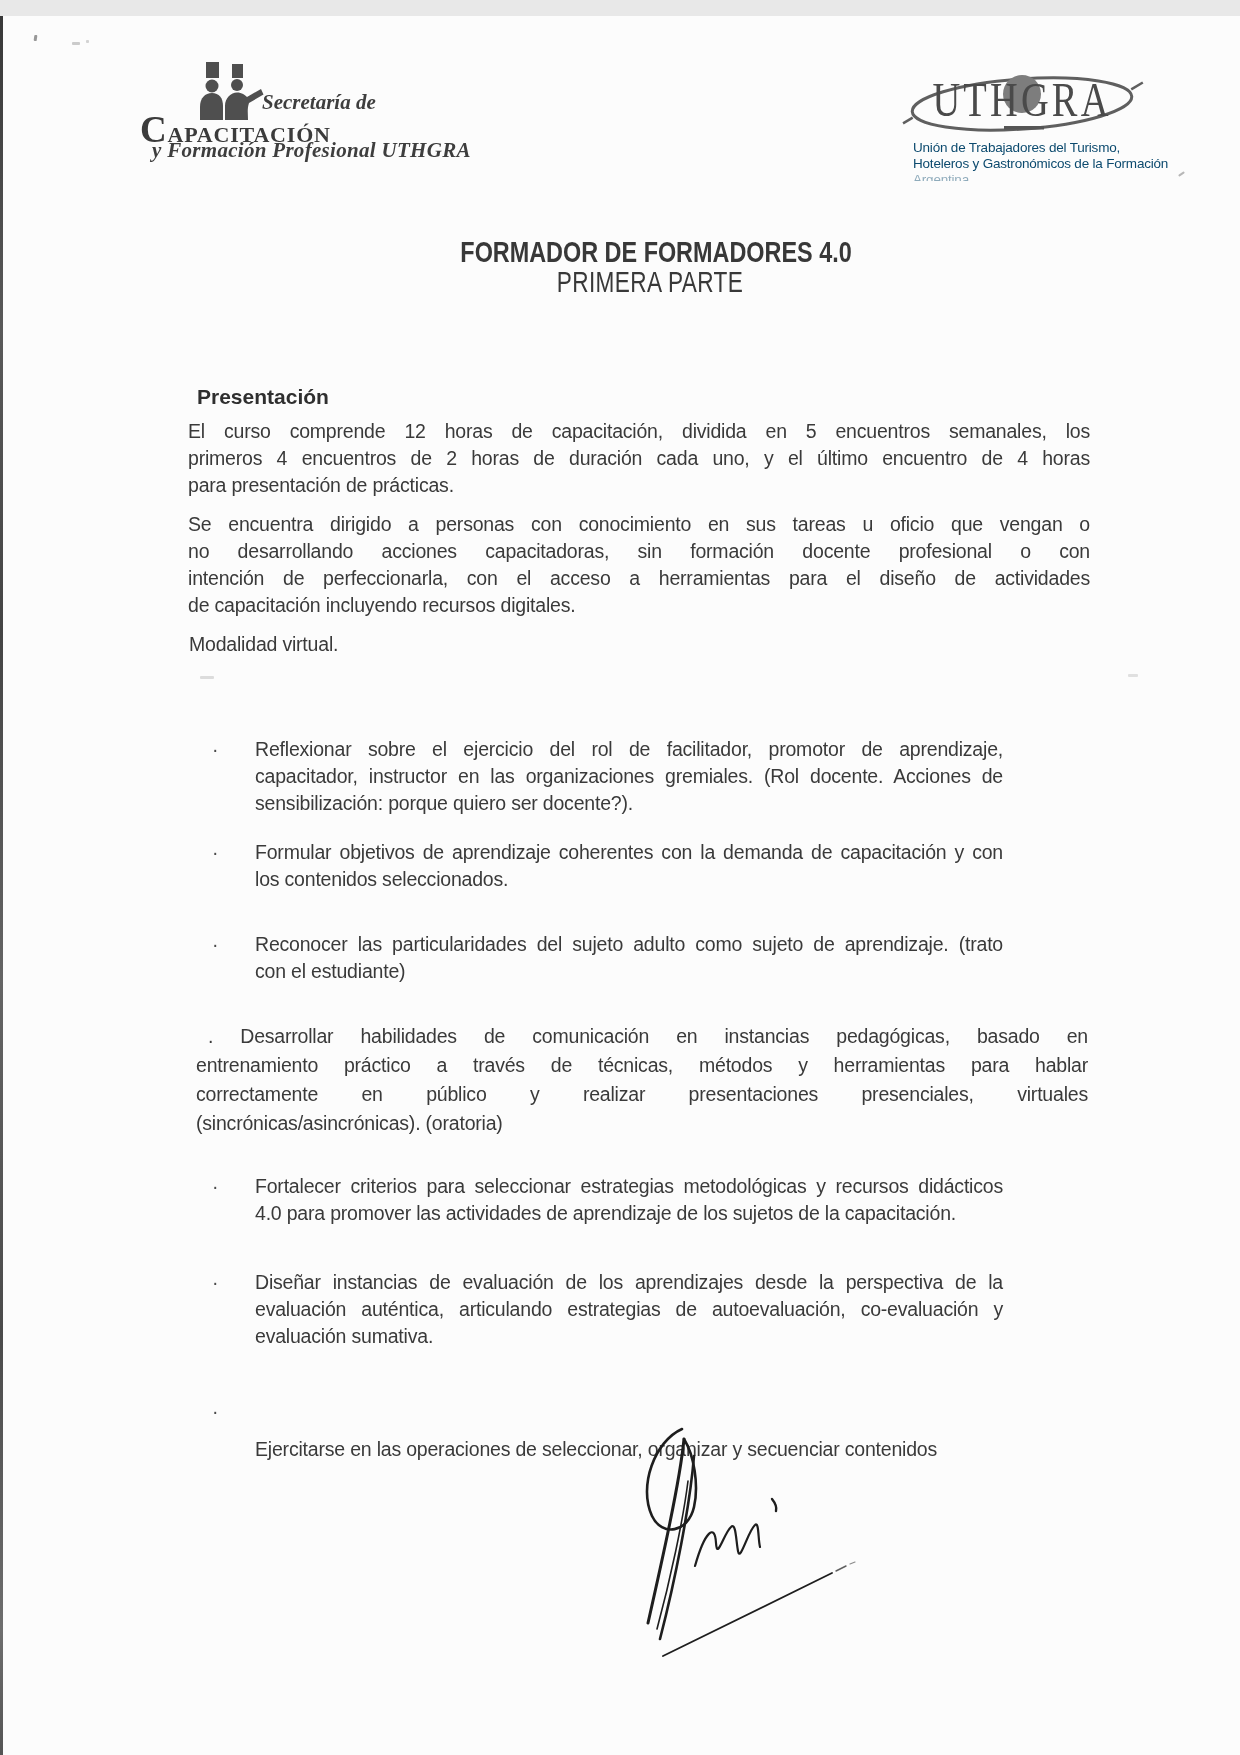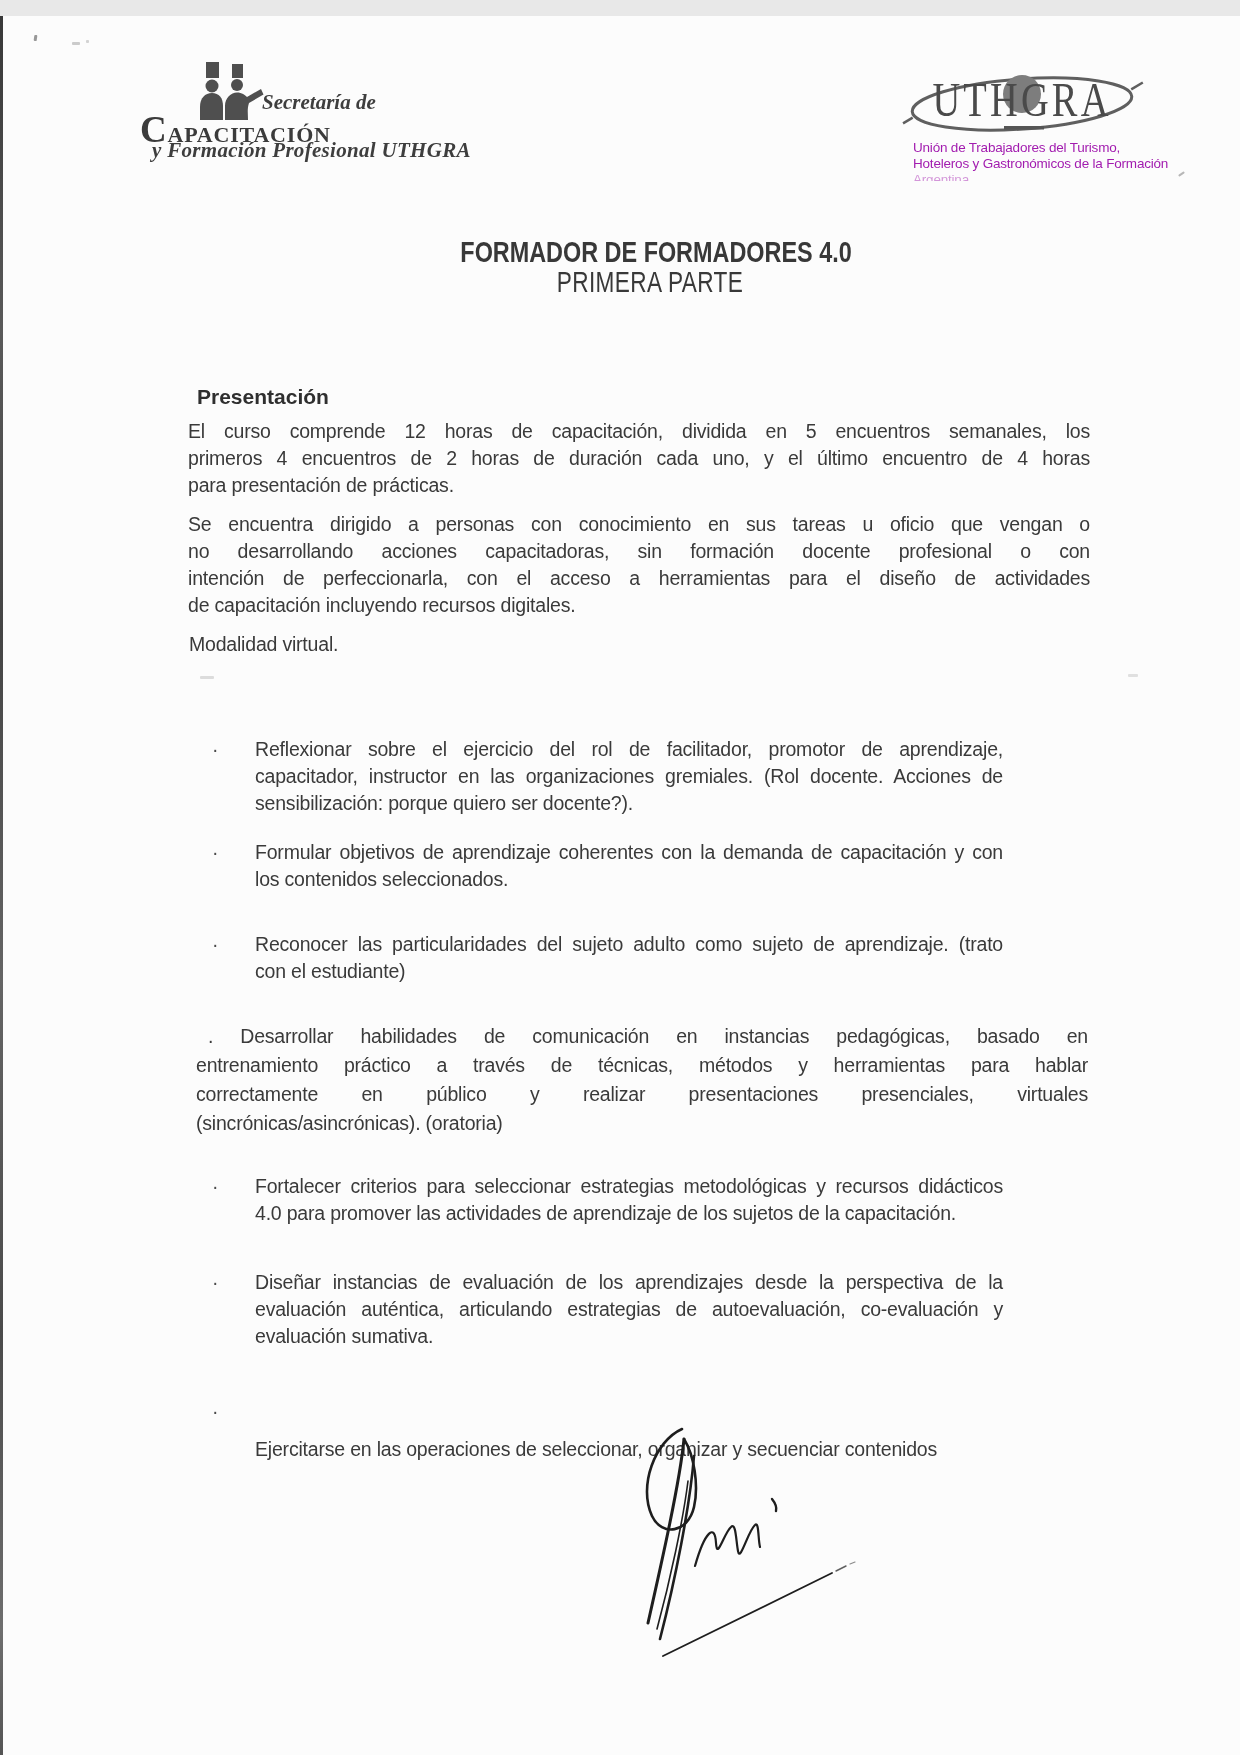--- a/index.html
+++ b/index.html
@@ -13,21 +13,21 @@
     background:linear-gradient(180deg,#161616,#3d3d3d 18%,#242424 35%,#4a4a4a 55%,#2b2b2b 75%,#555 92%,#333);opacity:.85;}
   .edge-bottom{position:absolute;left:0;bottom:0;width:100%;height:7px;
     background:repeating-linear-gradient(90deg,#262626 0 44px,#9a9a9a 44px 49px,#1c1c1c 49px 90px,#8b8b8b 90px 96px);opacity:.9;}
   .speck{position:absolute;background:#777;border-radius:1px;}
   
   .logo-left-text{position:absolute;font-family:"Liberation Serif",serif;color:#3e3e3e;}
   .secretaria{left:262px;top:74px;font-style:italic;font-weight:600;font-size:21px;}
   .capacitacion{left:140px;top:92px;font-size:22px;font-weight:600;letter-spacing:.8px;color:#3b3b3b;}
   .capacitacion::first-letter{font-size:37px;}
   .formacion{left:152px;top:122px;font-style:italic;font-weight:600;font-size:21px;letter-spacing:.3px;}
-  .org-line{position:absolute;font-size:13.5px;letter-spacing:-.2px;color:#a21caf;}
+  .org-line{position:absolute;font-size:13.5px;letter-spacing:-.2px;color:#0c4a6e;}
   .org1{left:913px;top:124px;}
   .org2{left:913px;top:140px;}
   .org3{left:913px;top:156px;height:9px;overflow:hidden;opacity:.45;}
   
   .title-line{position:absolute;white-space:nowrap;color:#383838;}
   .title1{left:656px;top:219px;font-size:30px;font-weight:bold;transform:translateX(-50%) scaleX(.78);}
   .title2{left:650px;top:250px;font-size:29px;letter-spacing:.5px;transform:translateX(-50%) scaleX(.78);}
   
   .heading{position:absolute;left:197px;top:369px;font-size:21px;font-weight:bold;color:#2f2f2f;}
   .line{position:absolute;font-size:19.5px;letter-spacing:-.2px;line-height:22px;color:#3a3a3a;}

